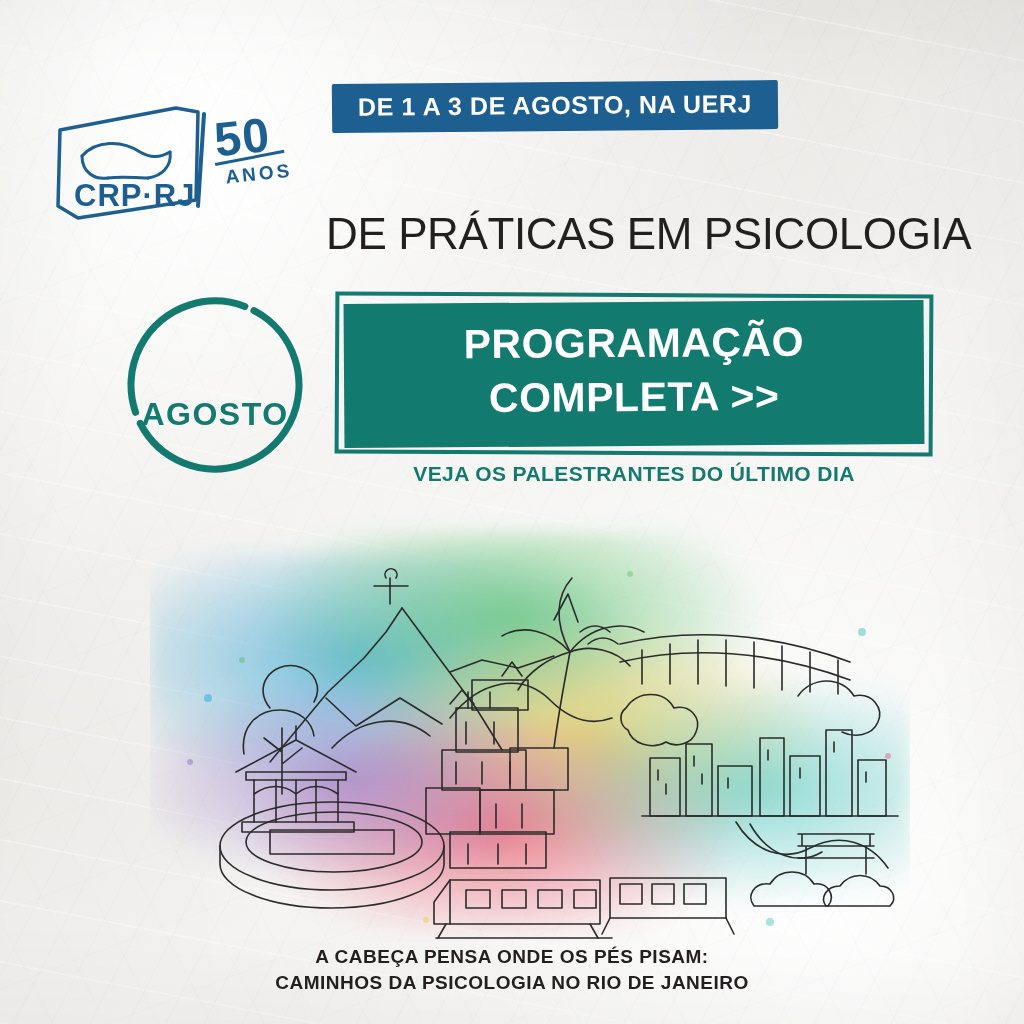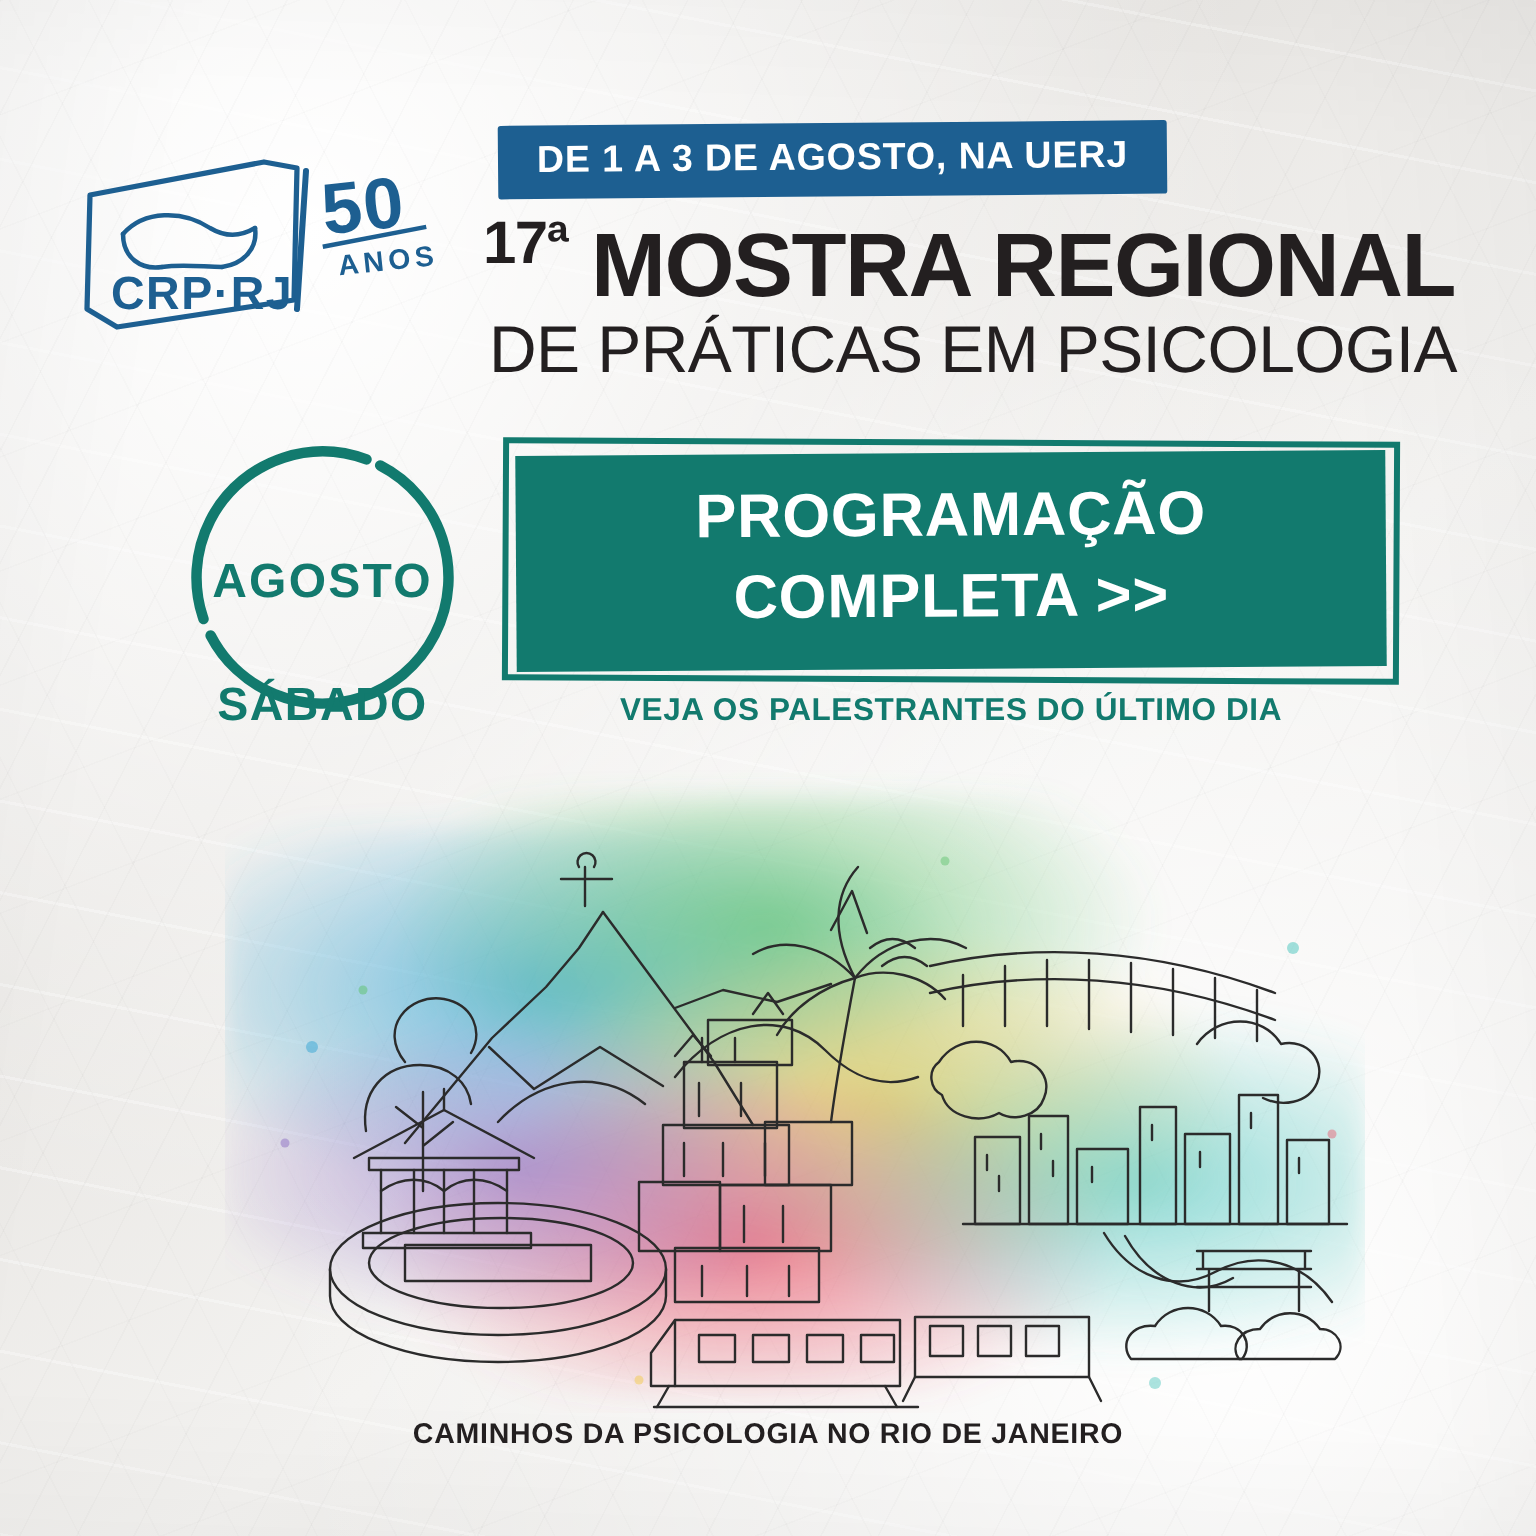--- a/index.html
+++ b/index.html
@@ -115,21 +115,21 @@
     left: 0;
     width: 178px;
     text-align: center;
     font-size: 60px;
     font-weight: bold;
     color: #127a6e;
     letter-spacing: 1px;
   }
   .date-circle .month {
     position: absolute;
-    top: 73px;
+    top: 100px;
     left: 0;
     width: 178px;
     text-align: center;
     font-size: 32px;
     font-weight: bold;
     color: #127a6e;
     letter-spacing: 1.5px;
   }
   .date-weekday {
     position: absolute;
@@ -234,33 +234,28 @@
       <g transform="rotate(-6 210 55)">
         <text x="168" y="56" font-family="Liberation Sans, sans-serif" font-size="48" font-weight="bold" fill="#1d5f91" letter-spacing="1">50</text>
         <text x="175" y="84" font-family="Liberation Sans, sans-serif" font-size="19" font-weight="bold" fill="#1d5f91" letter-spacing="3">ANOS</text>
         <path d="M166 64 L236 58" stroke="#1d5f91" stroke-width="3" fill="none"></path>
       </g>
     </svg>
   </div>
 
   <div class="date-banner">DE 1 A 3 DE AGOSTO, NA UERJ</div>
 
-  <div class="title-main">
-    <span class="ord">17ª</span>
-    <span>MOSTRA REGIONAL</span>
-  </div>
   <div class="title-sub">DE PRÁTICAS EM PSICOLOGIA</div>
 
   <div class="date-circle">
     <svg width="178" height="178" viewBox="0 0 178 178" xmlns="http://www.w3.org/2000/svg">
       <circle cx="89" cy="89" r="84" fill="none" stroke="#127a6e" stroke-width="7" stroke-dasharray="250 12 190 10" stroke-linecap="round" transform="rotate(-18 89 89)"></circle>
     </svg>
     <div class="month">AGOSTO</div>
   </div>
-  <div class="date-weekday">SÁBADO</div>
 
   <div class="cta-box">
     <div class="cta-line1">PROGRAMAÇÃO</div>
     <div class="cta-line2">COMPLETA &gt;&gt;</div>
   </div>
   <div class="cta-note">VEJA OS PALESTRANTES DO ÚLTIMO DIA</div>
 
   <div class="illustration">
     <svg width="760" height="430" viewBox="0 0 760 430" xmlns="http://www.w3.org/2000/svg">
       <defs>
@@ -391,16 +386,17 @@
         <circle cx="712" cy="120" r="4" fill="#46c3bb" opacity=".5"></circle>
         <circle cx="738" cy="244" r="3" fill="#e8576b" opacity=".45"></circle>
         <circle cx="276" cy="408" r="3" fill="#f2c94c" opacity=".5"></circle>
         <circle cx="620" cy="410" r="4" fill="#46c3bb" opacity=".45"></circle>
         <circle cx="480" cy="62" r="3" fill="#5cc26a" opacity=".45"></circle>
       </g>
     </svg>
   </div>
 
   <div class="caption">
+    <div>A CABEÇA PENSA ONDE OS PÉS PISAM:</div>
     <div>CAMINHOS DA PSICOLOGIA NO RIO DE JANEIRO</div>
   </div>
 
 </div>
 
 </body></html>

